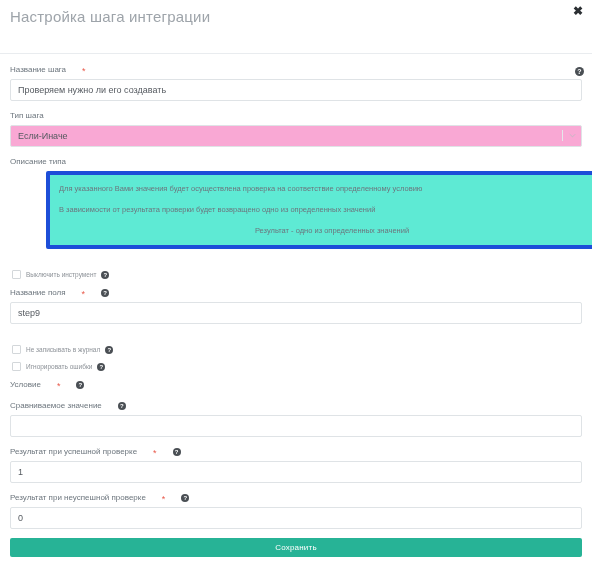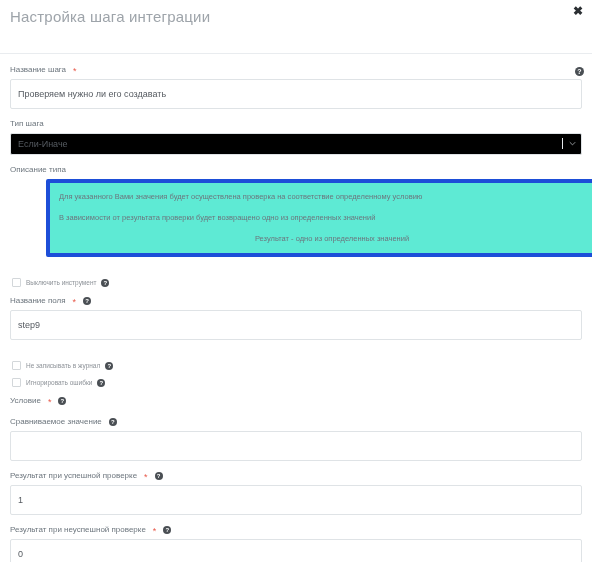--- a/index.html
+++ b/index.html
@@ -58,21 +58,21 @@
   .field {
     margin-bottom: 9px;
   }
   .field-label {
     font-size: 8px;
     color: #6c757d;
     line-height: 12px;
     margin-bottom: 3px;
     display: flex;
     align-items: center;
-    gap: 7px;
+    gap: 16px;
     white-space: nowrap;
   }
   .req {
     color: #e8594a;
     font-size: 9px;
     line-height: 8px;
     position: relative;
     top: 1px;
   }
 
@@ -97,21 +97,21 @@
     top: 13px;
     width: 9px;
     height: 9px;
     line-height: 9px;
     font-size: 7px;
   }
 
   
   .text-input {
     width: 100%;
-    height: 30px;
+    height: 22px;
     border: 1px solid #dfe3e6;
     border-radius: 2px;
     background: #ffffff;
     box-sizing: border-box;
     font-family: "Liberation Sans", sans-serif;
     font-size: 9px;
     color: #555a60;
     padding: 0 7px;
     outline: none;
   }
@@ -121,21 +121,21 @@
   .select-wrap {
     position: relative;
     width: 100%;
     height: 22px;
   }
   .select-box {
     width: 100%;
     height: 22px;
     border: 1px solid #dfe3e6;
     border-radius: 2px;
-    background: #000000;
+    background: #f9a8d4;
     box-sizing: border-box;
     font-size: 9px;
     color: #555a60;
     line-height: 20px;
     padding: 0 28px 0 7px;
     cursor: pointer;
     white-space: nowrap;
     overflow: hidden;
   }
   .select-sep {

